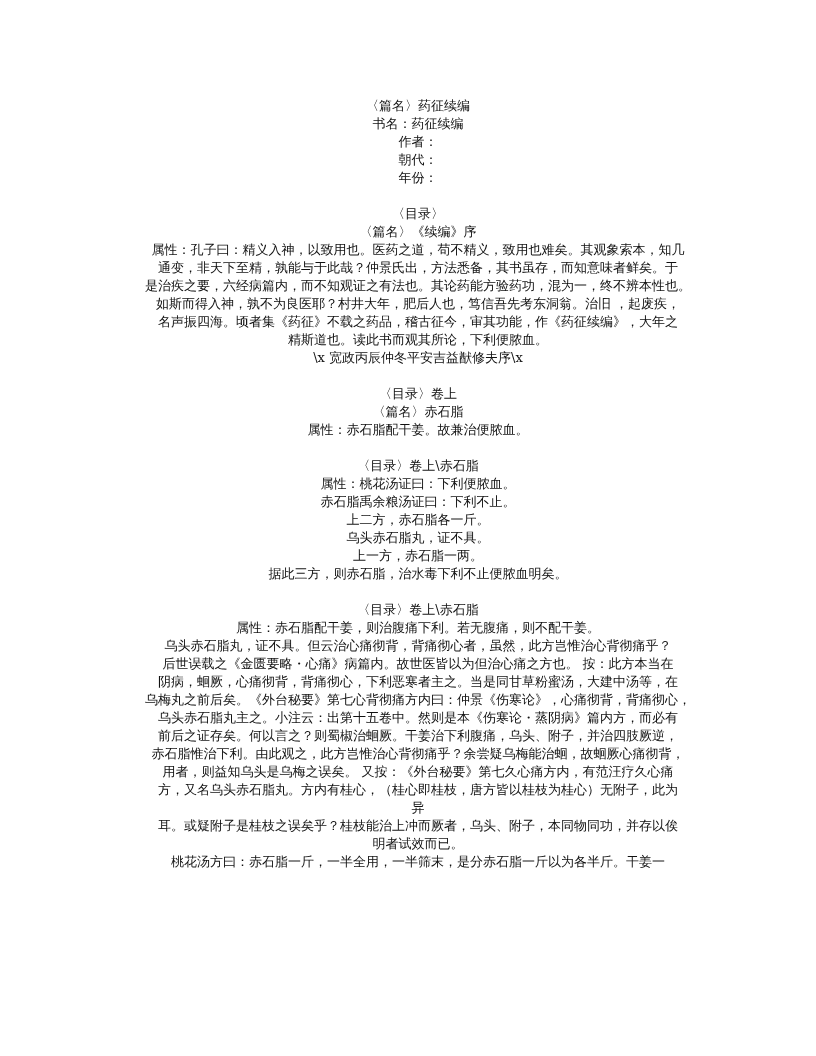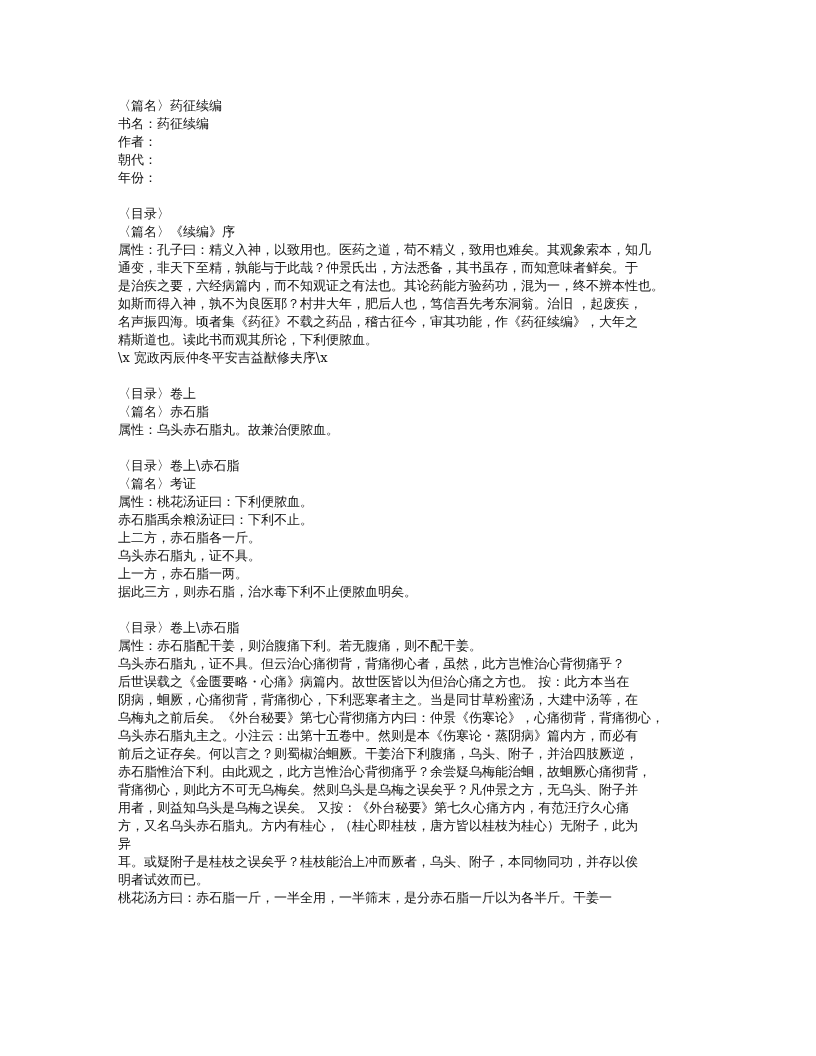--- a/index.html
+++ b/index.html
@@ -2,21 +2,21 @@
 <html><head>
 <meta charset="utf-8">
 <style>
   html, body { margin: 0; padding: 0; background: #ffffff; }
   body { width: 816px; height: 1056px; position: relative; overflow: hidden; }
   .page {
     position: absolute; left: 118px; top: 97px; width: 600px;
     font-family: "DejaVu Serif", "Liberation Serif", serif;
     font-size: 13px; line-height: 18px; color: #111111;
   }
-  .line { white-space: pre; height: 18px; }
+  .line { white-space: pre; height: 18px; text-align: center; }
   .blank { height: 18px; }
 </style>
 </head>
 <body>
 
 <div class="page">
   <div>
     <div class="line">〈篇名〉药征续编</div>
     <div class="line">书名：药征续编</div>
     <div class="line">作者：</div>
@@ -34,47 +34,45 @@
     <div class="line">如斯而得入神，孰不为良医耶？村井大年，肥后人也，笃信吾先考东洞翁。治旧 ，起废疾，</div>
     <div class="line">名声振四海。顷者集《药征》不载之药品，稽古征今，审其功能，作《药征续编》，大年之</div>
     <div class="line">精斯道也。读此书而观其所论，下利便脓血。</div>
     <div class="line">\x 宽政丙辰仲冬平安吉益猷修夫序\x</div>
   </div>
   <div class="blank"></div>
 
   <div>
     <div class="line">〈目录〉卷上</div>
     <div class="line">〈篇名〉赤石脂</div>
-    <div class="line">属性：乌头赤石脂丸。故兼治便脓血。</div>
+    <div class="line">属性：赤石脂配干姜。故兼治便脓血。</div>
   </div>
   <div class="blank"></div>
 
   <div>
     <div class="line">〈目录〉卷上\赤石脂</div>
-    <div class="line">〈篇名〉考证</div>
     <div class="line">属性：桃花汤证曰：下利便脓血。</div>
     <div class="line">赤石脂禹余粮汤证曰：下利不止。</div>
     <div class="line">上二方，赤石脂各一斤。</div>
     <div class="line">乌头赤石脂丸，证不具。</div>
     <div class="line">上一方，赤石脂一两。</div>
     <div class="line">据此三方，则赤石脂，治水毒下利不止便脓血明矣。</div>
   </div>
   <div class="blank"></div>
 
   <div>
     <div class="line">〈目录〉卷上\赤石脂</div>
     <div class="line">属性：赤石脂配干姜，则治腹痛下利。若无腹痛，则不配干姜。</div>
     <div class="line">乌头赤石脂丸，证不具。但云治心痛彻背，背痛彻心者，虽然，此方岂惟治心背彻痛乎？</div>
     <div class="line">后世误载之《金匮要略・心痛》病篇内。故世医皆以为但治心痛之方也。 按：此方本当在</div>
     <div class="line">阴病，蛔厥，心痛彻背，背痛彻心，下利恶寒者主之。当是同甘草粉蜜汤，大建中汤等，在</div>
     <div class="line">乌梅丸之前后矣。《外台秘要》第七心背彻痛方内曰：仲景《伤寒论》，心痛彻背，背痛彻心，</div>
     <div class="line">乌头赤石脂丸主之。小注云：出第十五卷中。然则是本《伤寒论・蒸阴病》篇内方，而必有</div>
     <div class="line">前后之证存矣。何以言之？则蜀椒治蛔厥。干姜治下利腹痛，乌头、附子，并治四肢厥逆，</div>
     <div class="line">赤石脂惟治下利。由此观之，此方岂惟治心背彻痛乎？余尝疑乌梅能治蛔，故蛔厥心痛彻背，</div>
-    <div class="line">背痛彻心，则此方不可无乌梅矣。然则乌头是乌梅之误矣乎？凡仲景之方，无乌头、附子并</div>
     <div class="line">用者，则益知乌头是乌梅之误矣。 又按：《外台秘要》第七久心痛方内，有范汪疗久心痛</div>
     <div class="line">方，又名乌头赤石脂丸。方内有桂心，（桂心即桂枝，唐方皆以桂枝为桂心）无附子，此为</div>
     <div class="line">异</div>
     <div class="line">耳。或疑附子是桂枝之误矣乎？桂枝能治上冲而厥者，乌头、附子，本同物同功，并存以俟</div>
     <div class="line">明者试效而已。</div>
     <div class="line">桃花汤方曰：赤石脂一斤，一半全用，一半筛末，是分赤石脂一斤以为各半斤。干姜一</div>
   </div>
 </div>
 
 </body></html>

